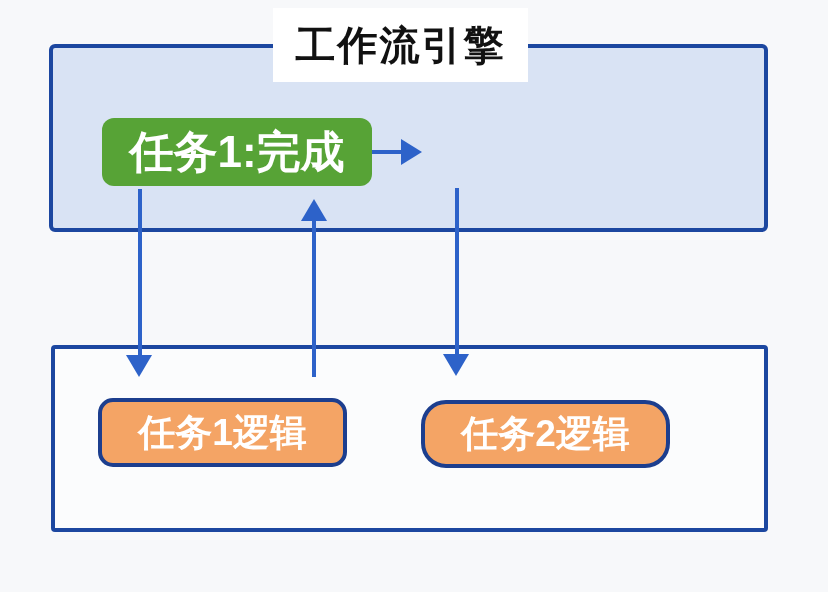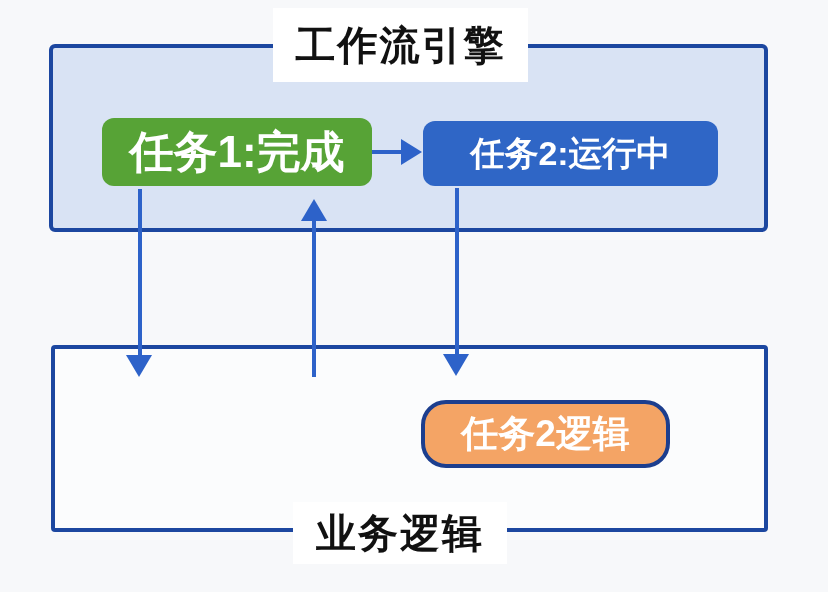--- a/index.html
+++ b/index.html
@@ -84,32 +84,31 @@
 </style>
 </head>
 <body>
 
 <div class="canvas">
 
   <div class="engine-box"></div>
   <div class="section-label engine-label">工作流引擎</div>
 
   <div class="node task1">任务1:完成</div>
-  <div class="node task2">任务2:运行中</div>
 
   <div class="arrow-part a-line h-line"></div>
   <div class="arrow-part h-head"></div>
 
   <div class="arrow-part a-line v1-line"></div>
   <div class="arrow-part v1-head"></div>
 
   <div class="arrow-part v2-head"></div>
   <div class="arrow-part a-line v2-line"></div>
 
   <div class="arrow-part a-line v3-line"></div>
   <div class="arrow-part v3-head"></div>
 
   <div class="logic-box"></div>
-  <div class="section-label logic-label">业务逻辑</div>
 
+  <div class="node logic1">任务1逻辑</div>
   <div class="node logic2">任务2逻辑</div>
 
 </div>
 
 </body></html>

